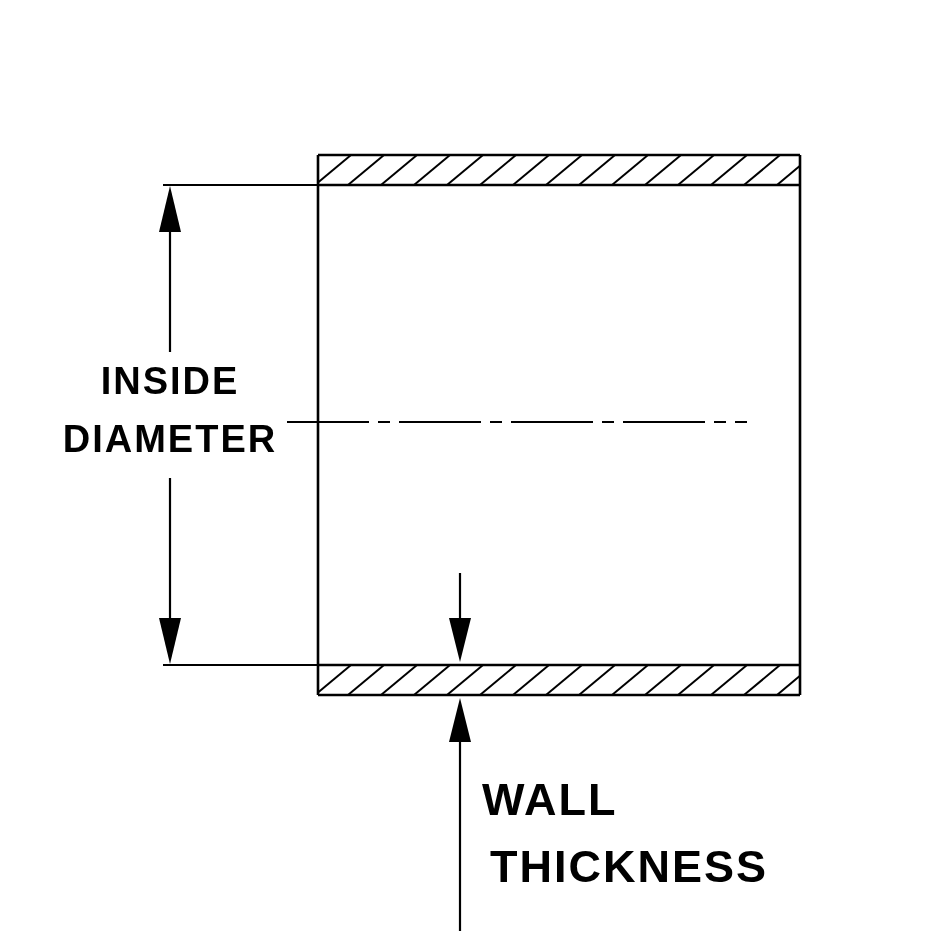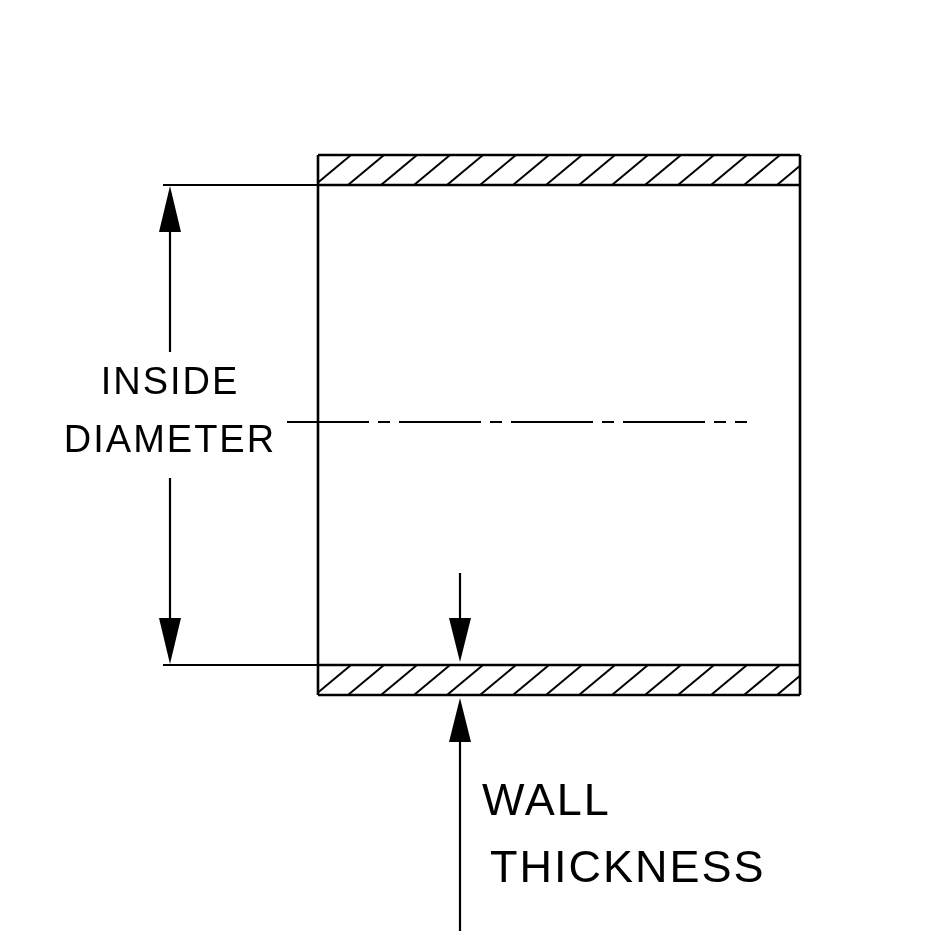--- a/index.html
+++ b/index.html
@@ -7,20 +7,21 @@
     padding: 0;
     background: #ffffff;
   }
   .stage {
     position: relative;
     width: 949px;
     height: 931px;
     background: var(--bg, #ffffff);
     font-family: "Liberation Sans", sans-serif;
     overflow: hidden;
+    font-weight: bold;
   }
   svg {
     display: block;
   }
   .outline {
     stroke: var(--line, #000000);
     stroke-width: 2.6;
     fill: none;
   }
   .dim-line {

